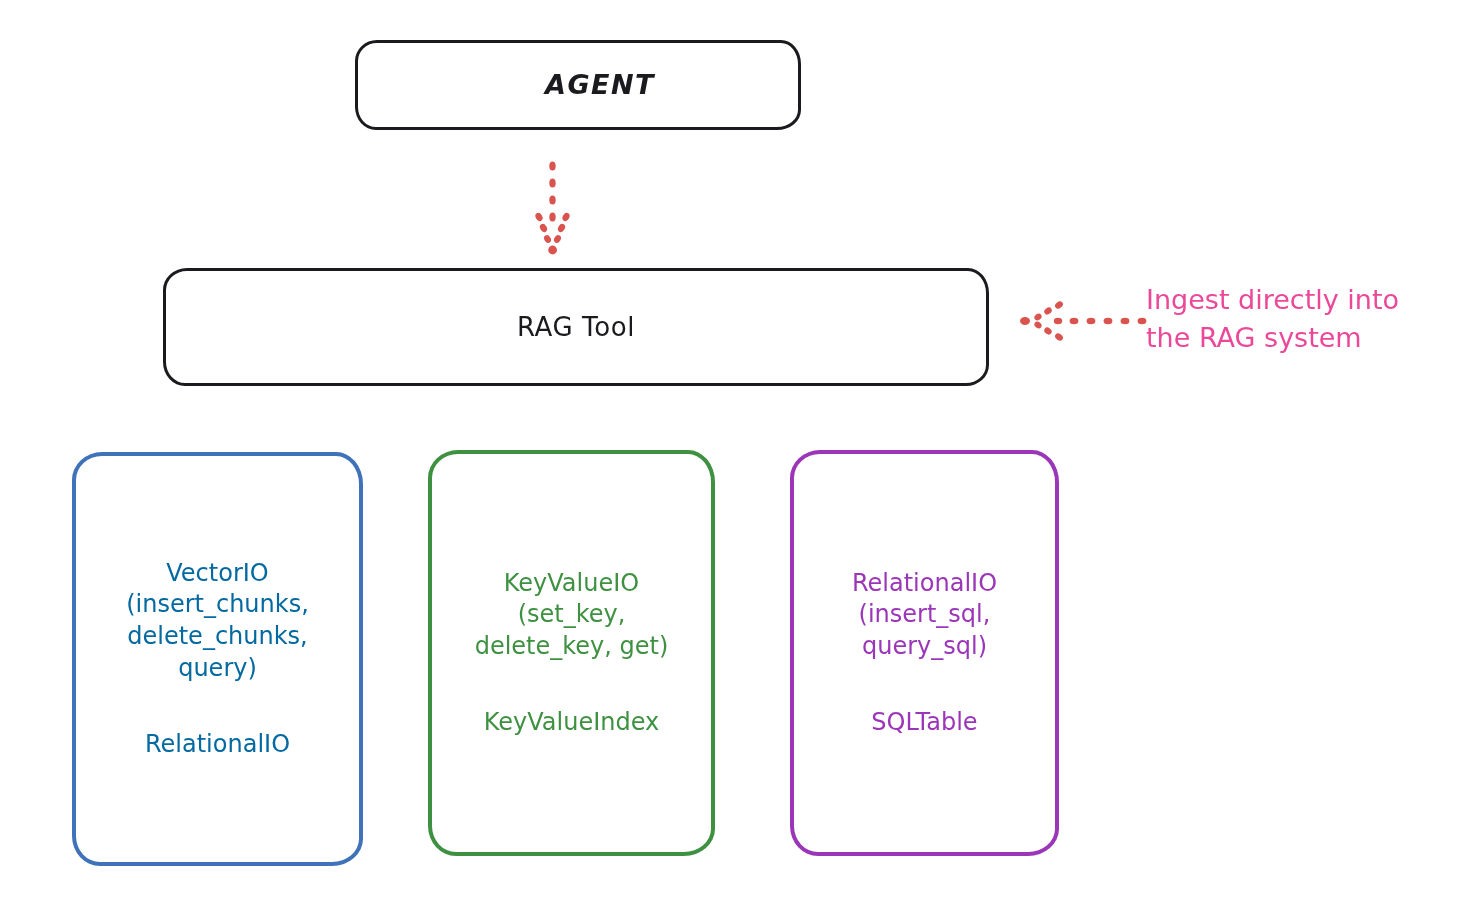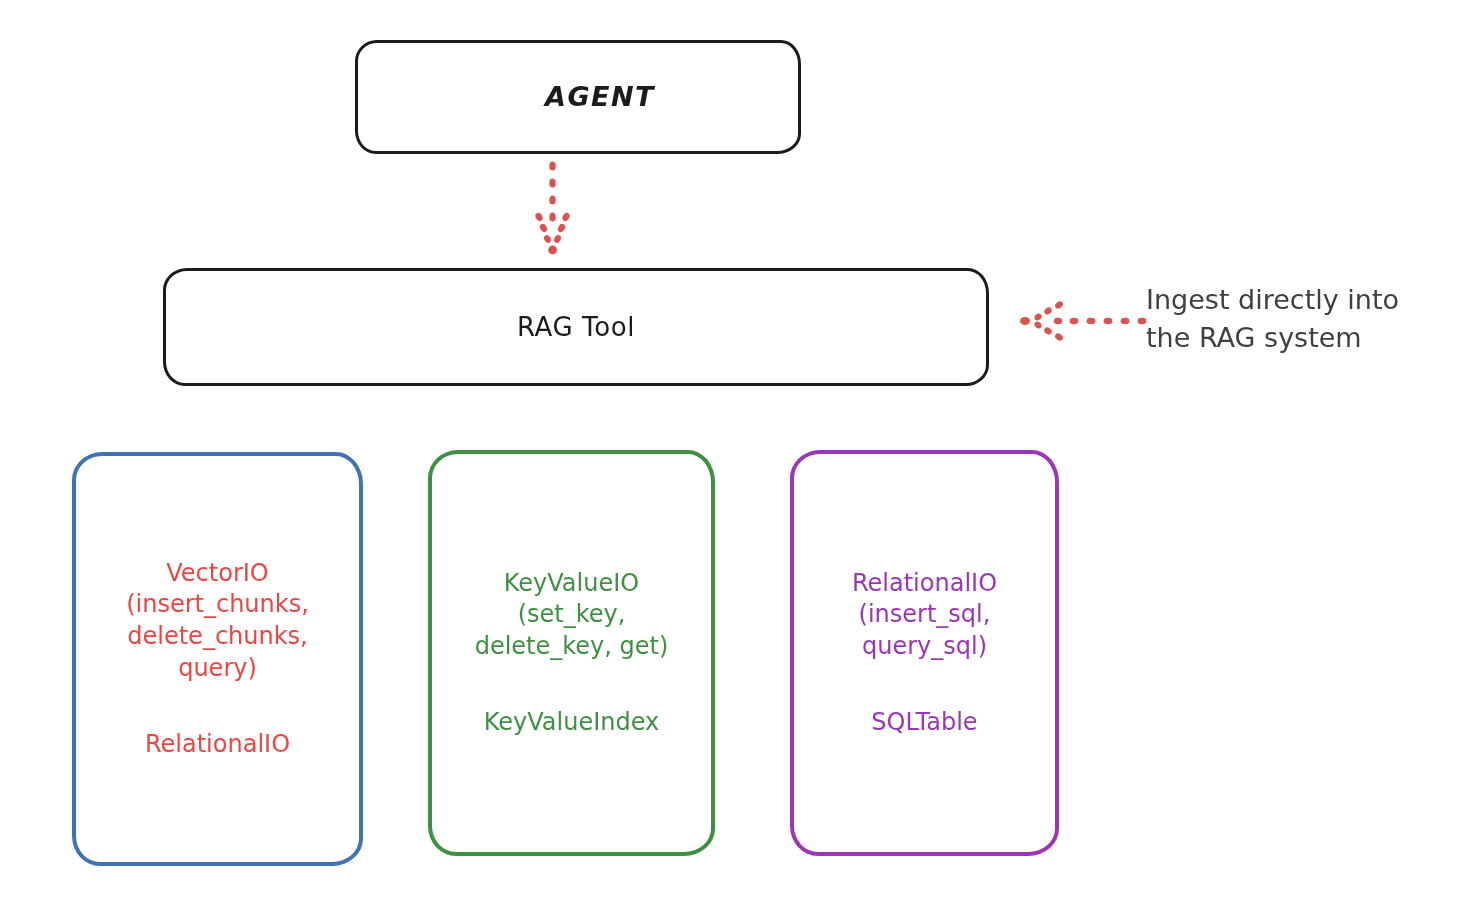--- a/index.html
+++ b/index.html
@@ -29,21 +29,21 @@
     background: #ffffff;
     line-height: 1.32;
     white-space: pre-line;
   }
 
   
   #agent-box {
     left: 355px;
     top: 40px;
     width: 446px;
-    height: 114px;
+    height: 90px;
     border: 3.5px solid #1b1b1f;
     border-radius: 22px 20px 24px 21px / 21px 24px 20px 23px;
     padding-left: 44px;
   }
   #agent-label {
     font-family: "DejaVu Sans", sans-serif;
     font-size: 27px;
     font-style: italic;
     font-weight: 700;
     letter-spacing: 1.5px;
@@ -82,21 +82,21 @@
   .card .index {
     font-size: 24px;
     font-weight: 500;
     margin-top: 44px;
   }
 
   #vector-box {
     left: 72px;  top: 452px;  width: 291px; height: 414px;
     border-color: #3f72b8;
   }
-  #vector-box .title, #vector-box .index { color: #ef4444; }
+  #vector-box .title, #vector-box .index { color: #0369a1; }
 
   #keyvalue-box {
     left: 428px; top: 450px;  width: 287px; height: 406px;
     border-color: #3f9142;
   }
   #keyvalue-box .title, #keyvalue-box .index { color: #3f9142; }
 
   #relational-box {
     left: 790px; top: 450px;  width: 269px; height: 406px;
     border-color: #9b36b8;
@@ -110,21 +110,21 @@
   }
   #arrow-agent-ragtool { left: 505px; top: 160px; width: 100px; height: 110px; }
   #arrow-ingest        { left: 1015px; top: 292px; width: 135px; height: 58px; }
 
   
   #ingest-note {
     position: absolute;
     left: 1146px;
     top: 281px;
     width: 330px;
-    color: #404040;
+    color: #ec4899;
     font-size: 27px;
     font-weight: 500;
     line-height: 1.42;
     white-space: pre-line;
     text-align: left;
   }
 </style>
 </head>
 <body>
 

